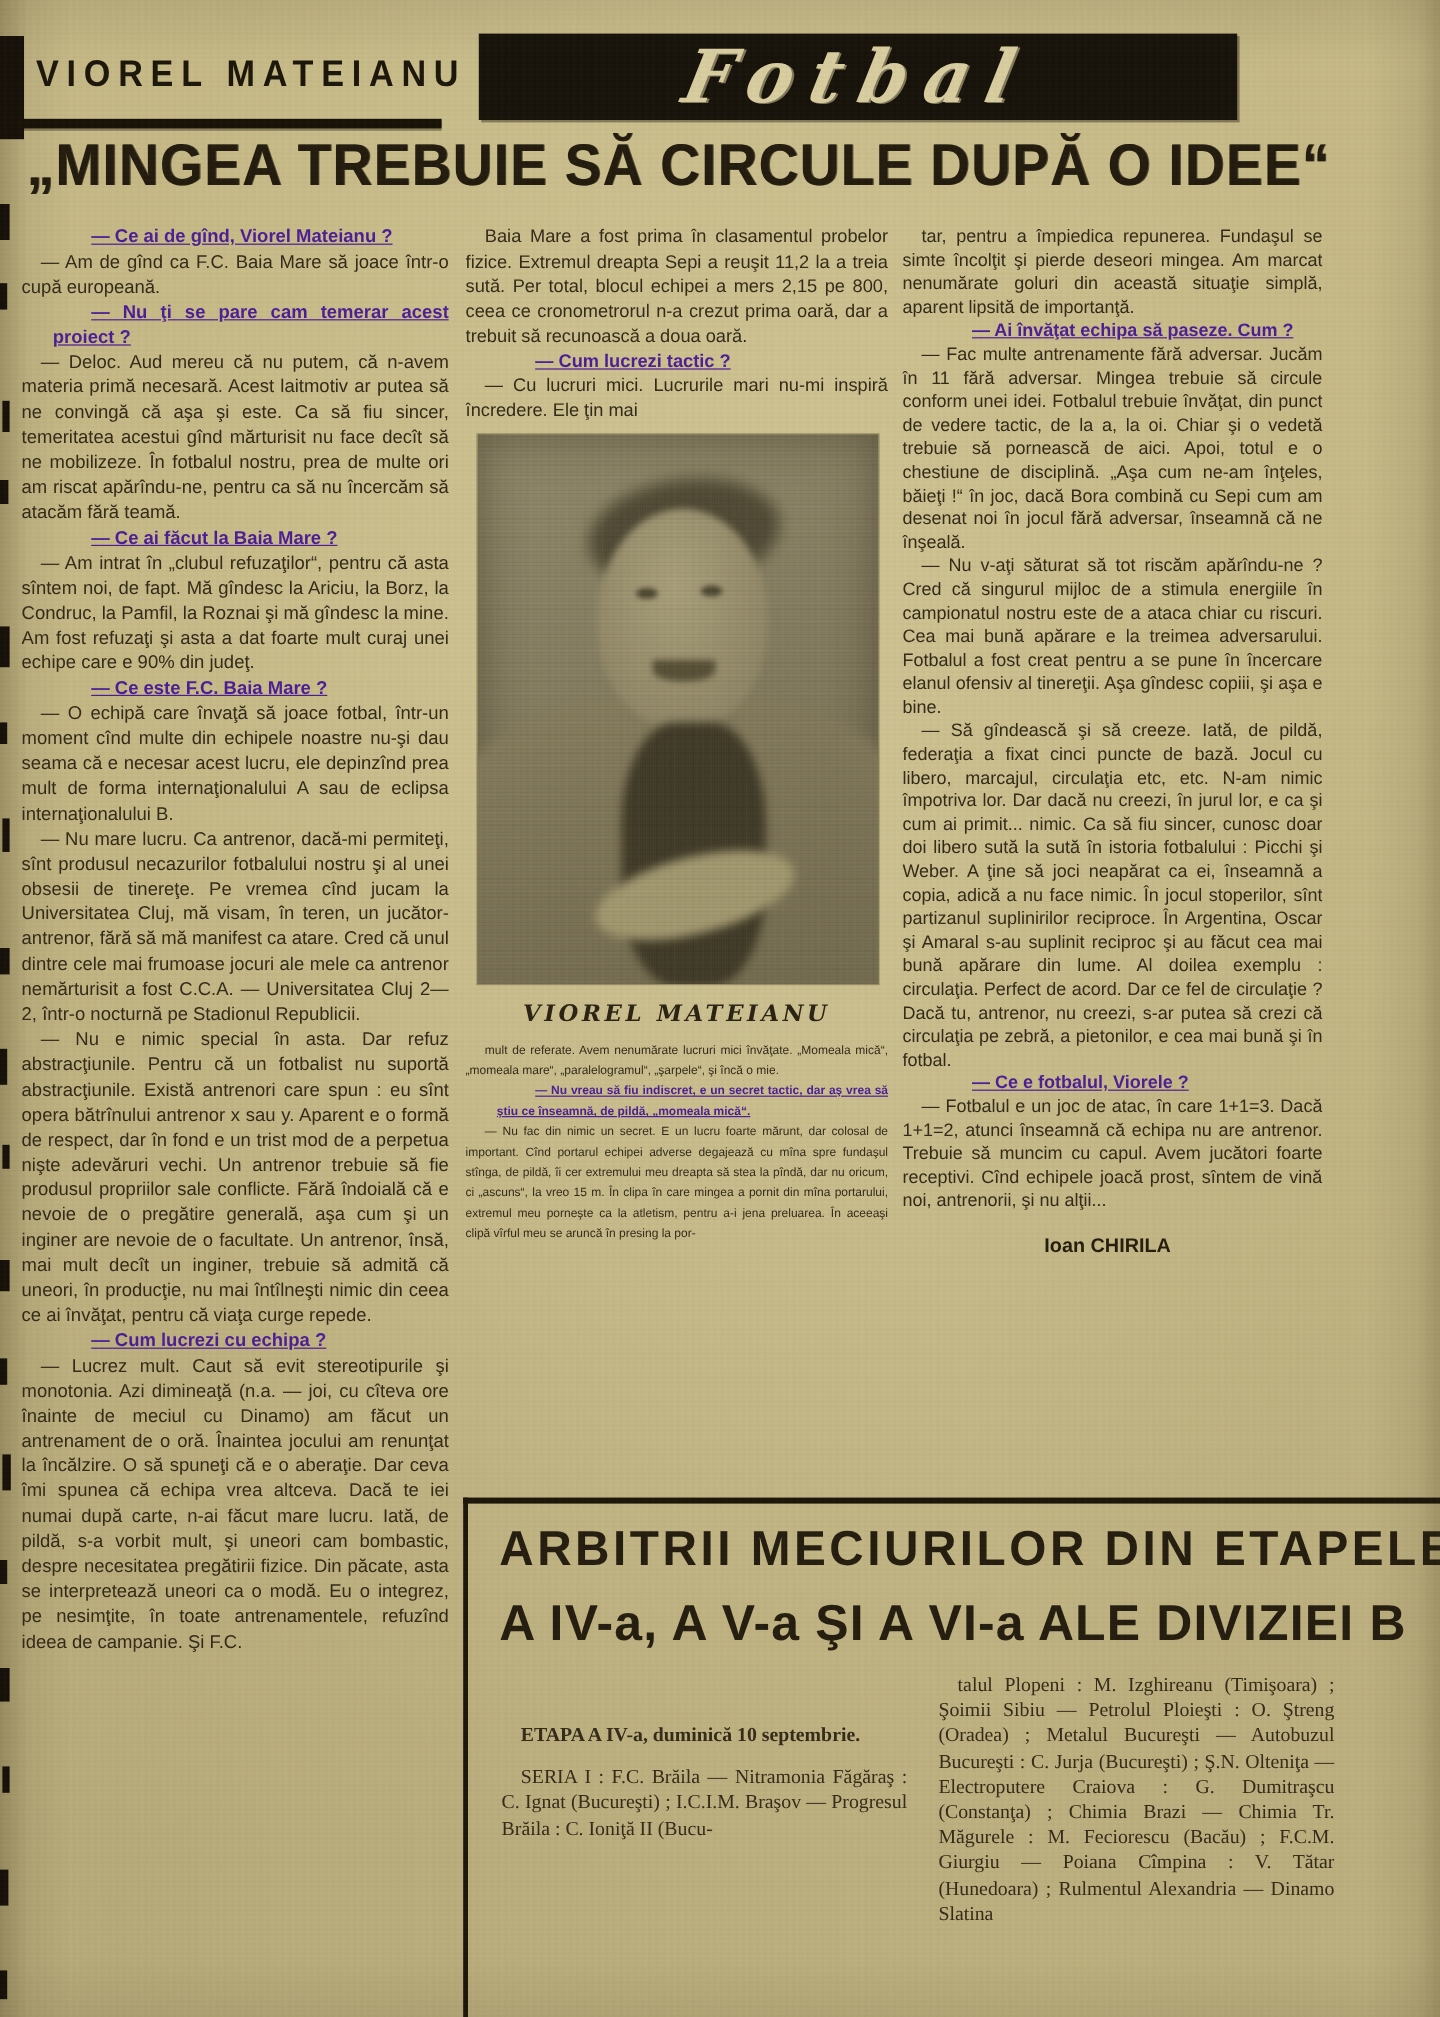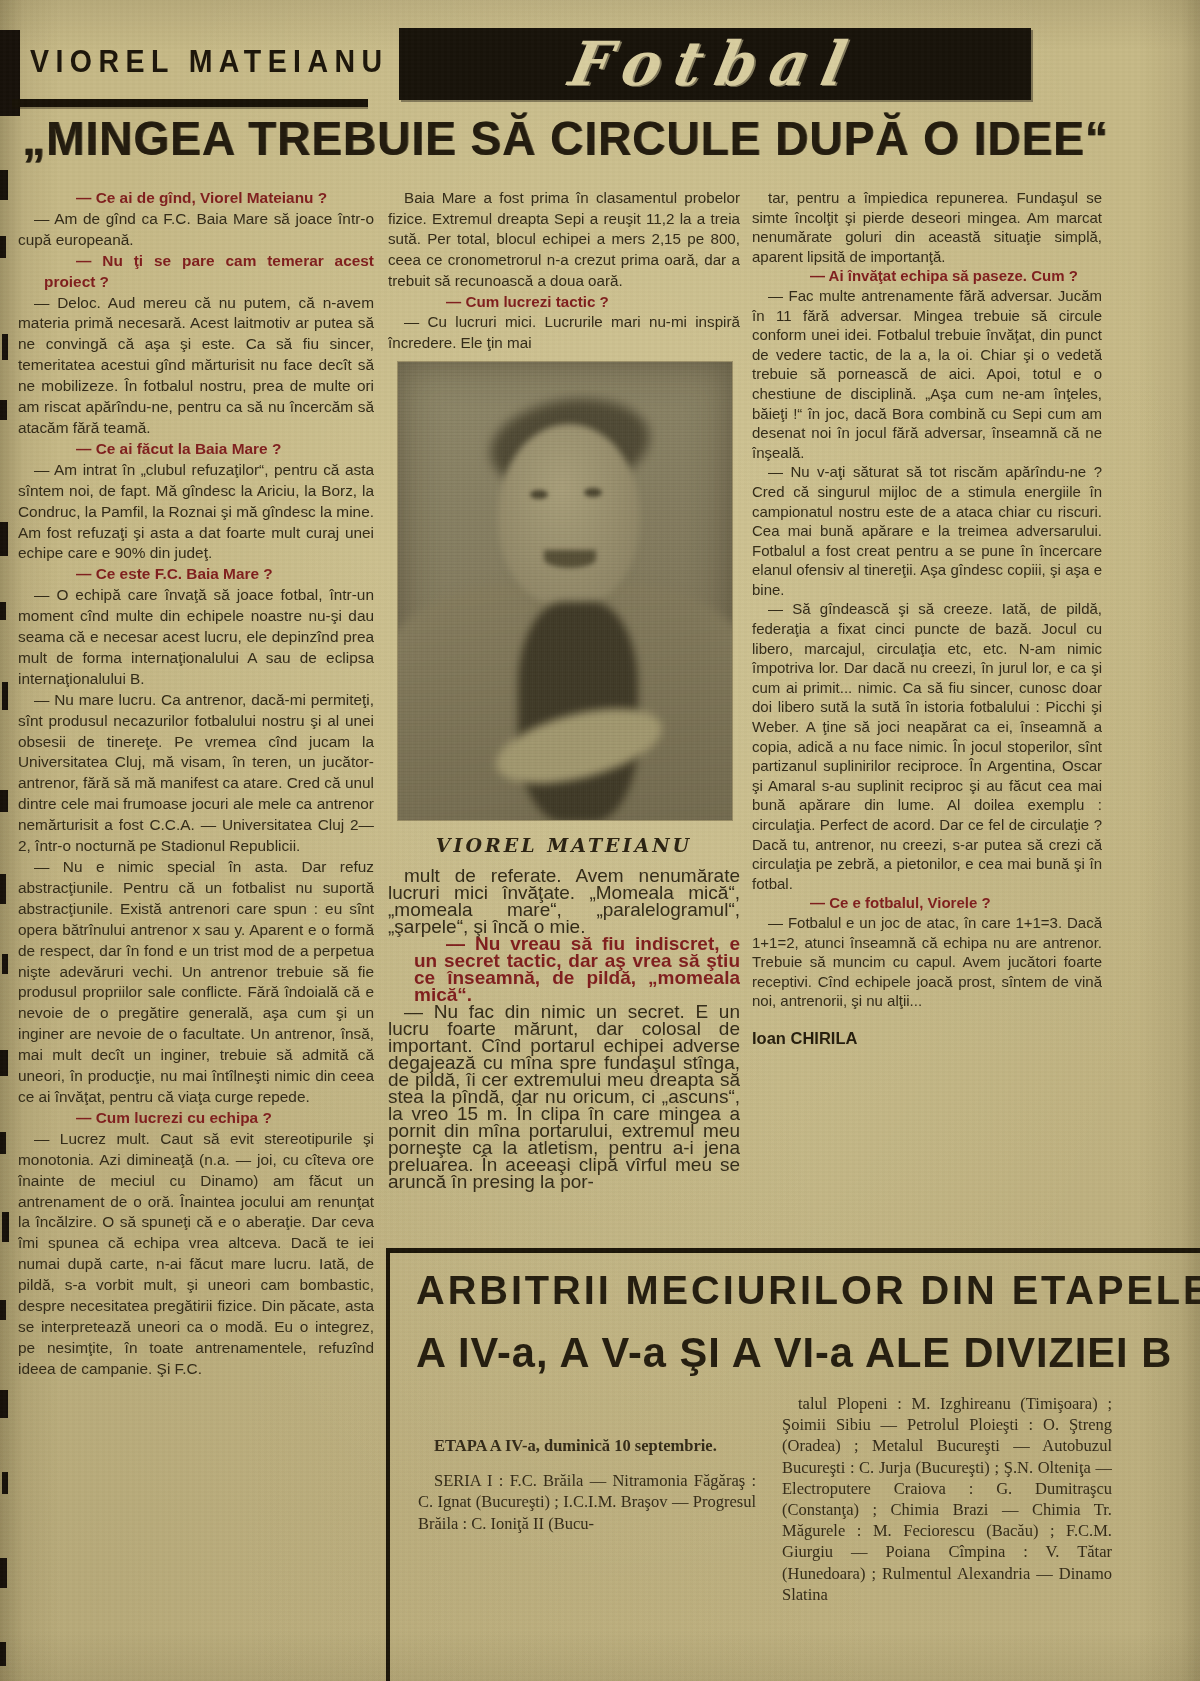--- a/index.html
+++ b/index.html
@@ -36,22 +36,22 @@
   .headline{position:absolute;left:22px;top:110px;width:1220px;font-size:49px;font-weight:bold;
     color:#221b0e;letter-spacing:1px;transform:scaleX(.94);transform-origin:left top;
     white-space:nowrap;text-shadow:1px 0 0 rgba(34,27,14,.7);}
   
   .col{position:absolute;top:188px;color:#322a18;text-align:justify;}
   #col1{left:18px;width:356px;height:1485px;overflow:hidden;font-size:15.4px;line-height:20.9px;}
   #col2{left:388px;width:352px;height:1054px;overflow:hidden;font-size:15.2px;line-height:20.7px;}
   #col3{left:752px;width:350px;height:1054px;overflow:hidden;font-size:15px;line-height:19.6px;}
   .col p{margin:0;}
   .ans{text-indent:16px;}
-  .q{font-weight:bold;color:#7f1d1d;padding-left:26px;text-indent:32px;}
-  #col2 .small{font-size:19px;line-height:17px;}
+  .q{font-weight:bold;color:#4c1d95;padding-left:26px;text-indent:32px;text-decoration:underline;}
+  #col2 .small{font-size:10px;line-height:17px;}
   
   .photo{position:relative;width:334px;height:458px;margin:8px auto 0 10px;overflow:hidden;
     background:linear-gradient(160deg,#8e8769 0%,#837b5f 45%,#746c51 100%);
     box-shadow:inset 0 0 40px rgba(40,32,15,.45), 0 0 0 1px rgba(60,50,25,.35);}
   .photo div{position:absolute;}
   .ph-hair{left:92px;top:38px;width:160px;height:90px;border-radius:50%;
     background:#4e4834;filter:blur(6px);transform:rotate(-8deg);}
   .ph-face{left:100px;top:62px;width:142px;height:182px;border-radius:50% 50% 46% 46%;
     background:radial-gradient(ellipse at 45% 35%, #a89e7a, #8e8566 75%);filter:blur(3px);}
   .ph-eye-l{left:132px;top:128px;width:18px;height:9px;border-radius:50%;background:#4a442f;filter:blur(2px);}
@@ -63,21 +63,21 @@
   .ph-trophy{left:120px;top:240px;width:120px;height:220px;border-radius:38%;
     background:#3e3826;filter:blur(4px);}
   .ph-hand{left:96px;top:352px;width:170px;height:64px;border-radius:50%;
     background:#a1976f;filter:blur(4px);transform:rotate(-14deg);}
   .ph-grain{inset:0;opacity:.55;
     background:
       repeating-linear-gradient(0deg, rgba(30,25,10,.08) 0 1px, transparent 1px 3px),
       repeating-linear-gradient(90deg, rgba(240,235,200,.05) 0 1px, transparent 1px 2px);}
   .caption{text-align:center;font-family:"DejaVu Serif", serif;font-style:italic;font-weight:bold;
     font-size:19px;letter-spacing:3px;color:#2a2212;margin:15px 0 12px 0 !important;text-indent:0 !important;}
-  .byline{text-align:left;font-weight:bold;font-size:16.5px;color:#241c0c;
+  .byline{text-align:center;font-weight:bold;font-size:16.5px;color:#241c0c;
     margin-top:18px !important;padding-right:8px;text-indent:0 !important;}
   
   .ref-box{position:absolute;left:386px;top:1248px;width:814px;height:433px;
     border-top:5px solid #1b1509;border-left:4px solid #1b1509;overflow:hidden;}
   .ref-h1{position:absolute;left:26px;top:14px;font-size:41px;font-weight:bold;color:#241d0f;
     letter-spacing:3px;transform:scaleX(.97);transform-origin:left top;white-space:nowrap;}
   .ref-h2{position:absolute;left:26px;top:76px;font-size:42px;font-weight:bold;color:#241d0f;
     letter-spacing:1px;transform:scaleX(.99);transform-origin:left top;white-space:nowrap;}
   .ref-col{position:absolute;font-family:"Liberation Serif", serif;font-size:16.5px;
     line-height:21.2px;color:#332a18;text-align:justify;overflow:hidden;}

